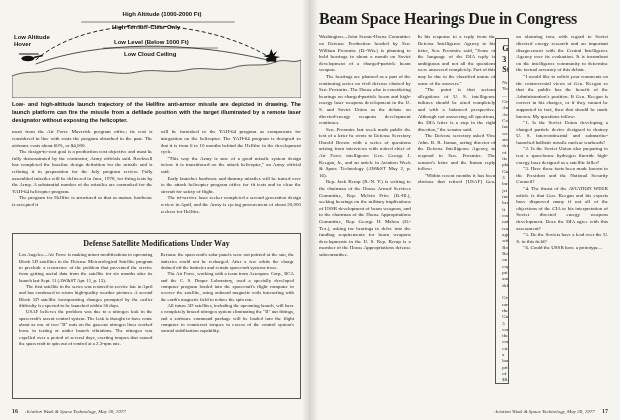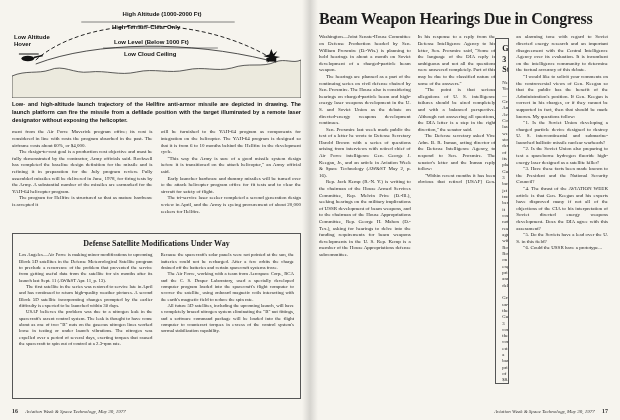--- a/index.html
+++ b/index.html
@@ -123,21 +123,21 @@
     </div>
 
     <div class="page-footer footer-left">
       <span class="folio">16</span>
       <span class="pub">Aviation Week &amp; Space Technology, May 30, 1977</span>
     </div>
   </div>
 
   <div class="page right">
 
-    <h1 class="headline">Beam Weapon Hearings Due in Congress</h1>
+    <h1 class="headline">Beam Space Hearings Due in Congress</h1>
 
     <div class="cols right-cols">
       <div class="col">
           <p>Washington—Joint Senate-House Committee on Defense Production headed by Sen. William Proxmire (D.-Wis.) is planning to hold hearings in about a month on Soviet development of a charged-particle beam weapon.</p>
           <p>The hearings are planned as a part of the continuing series on civil defense chaired by Sen. Proxmire. The House also is considering hearings on charged-particle beam and high-energy laser weapons development in the U. S. and Soviet Union as the debate on directed-energy weapons development continues.</p>
           <p>Sen. Proxmire last week made public the text of a letter he wrote to Defense Secretary Harold Brown with a series of questions arising from interviews with retired chief of Air Force intelligence Gen. George J. Keegan, Jr., and an article in Aviation Week &amp; Space Technology (AW&amp;ST May 2, p. 16).</p>
           <p>Rep. Jack Kemp (R.-N. Y.) is writing to the chairman of the House Armed Services Committee, Rep. Melvin Price (D.-Ill.), seeking hearings on the military implications of USSR development of beam weapons, and to the chairman of the House Appropriations Committee, Rep. George H. Mahon (D.-Tex.), asking for hearings to delve into the funding requirements for beam weapons developments in the U. S. Rep. Kemp is a member of the House Appropriations defense subcommittee.</p>
         </div>
 
       <div class="col col2">

